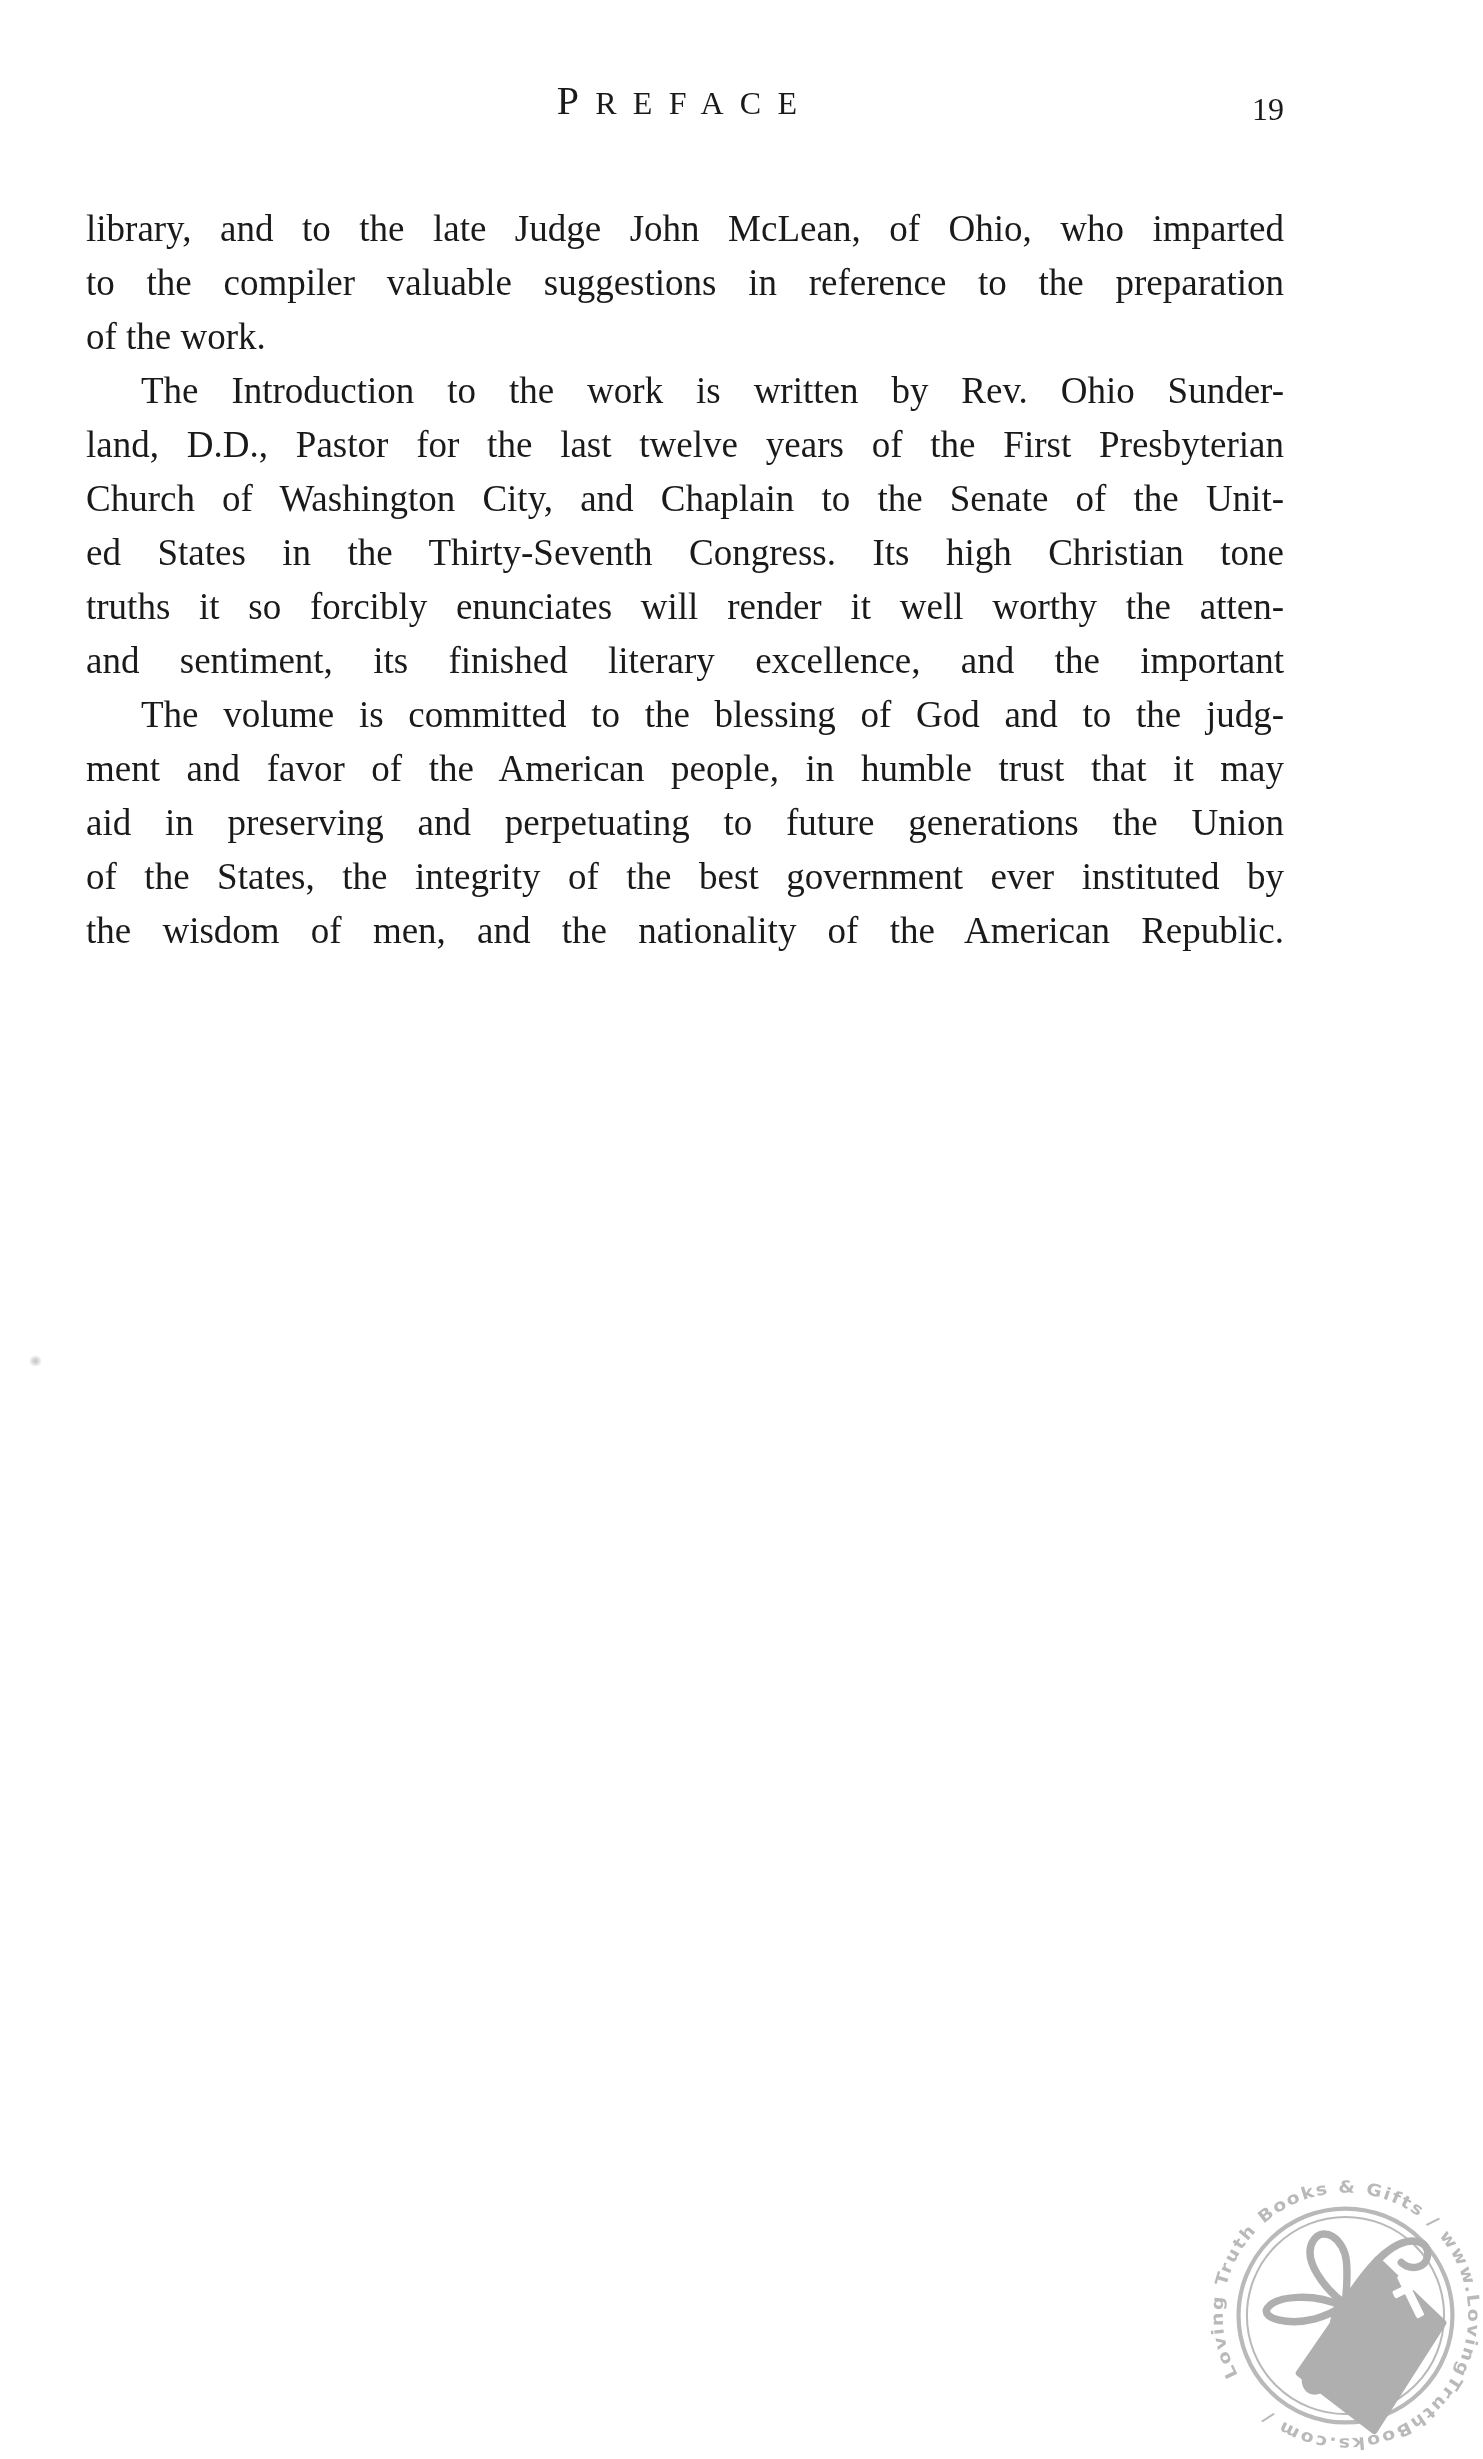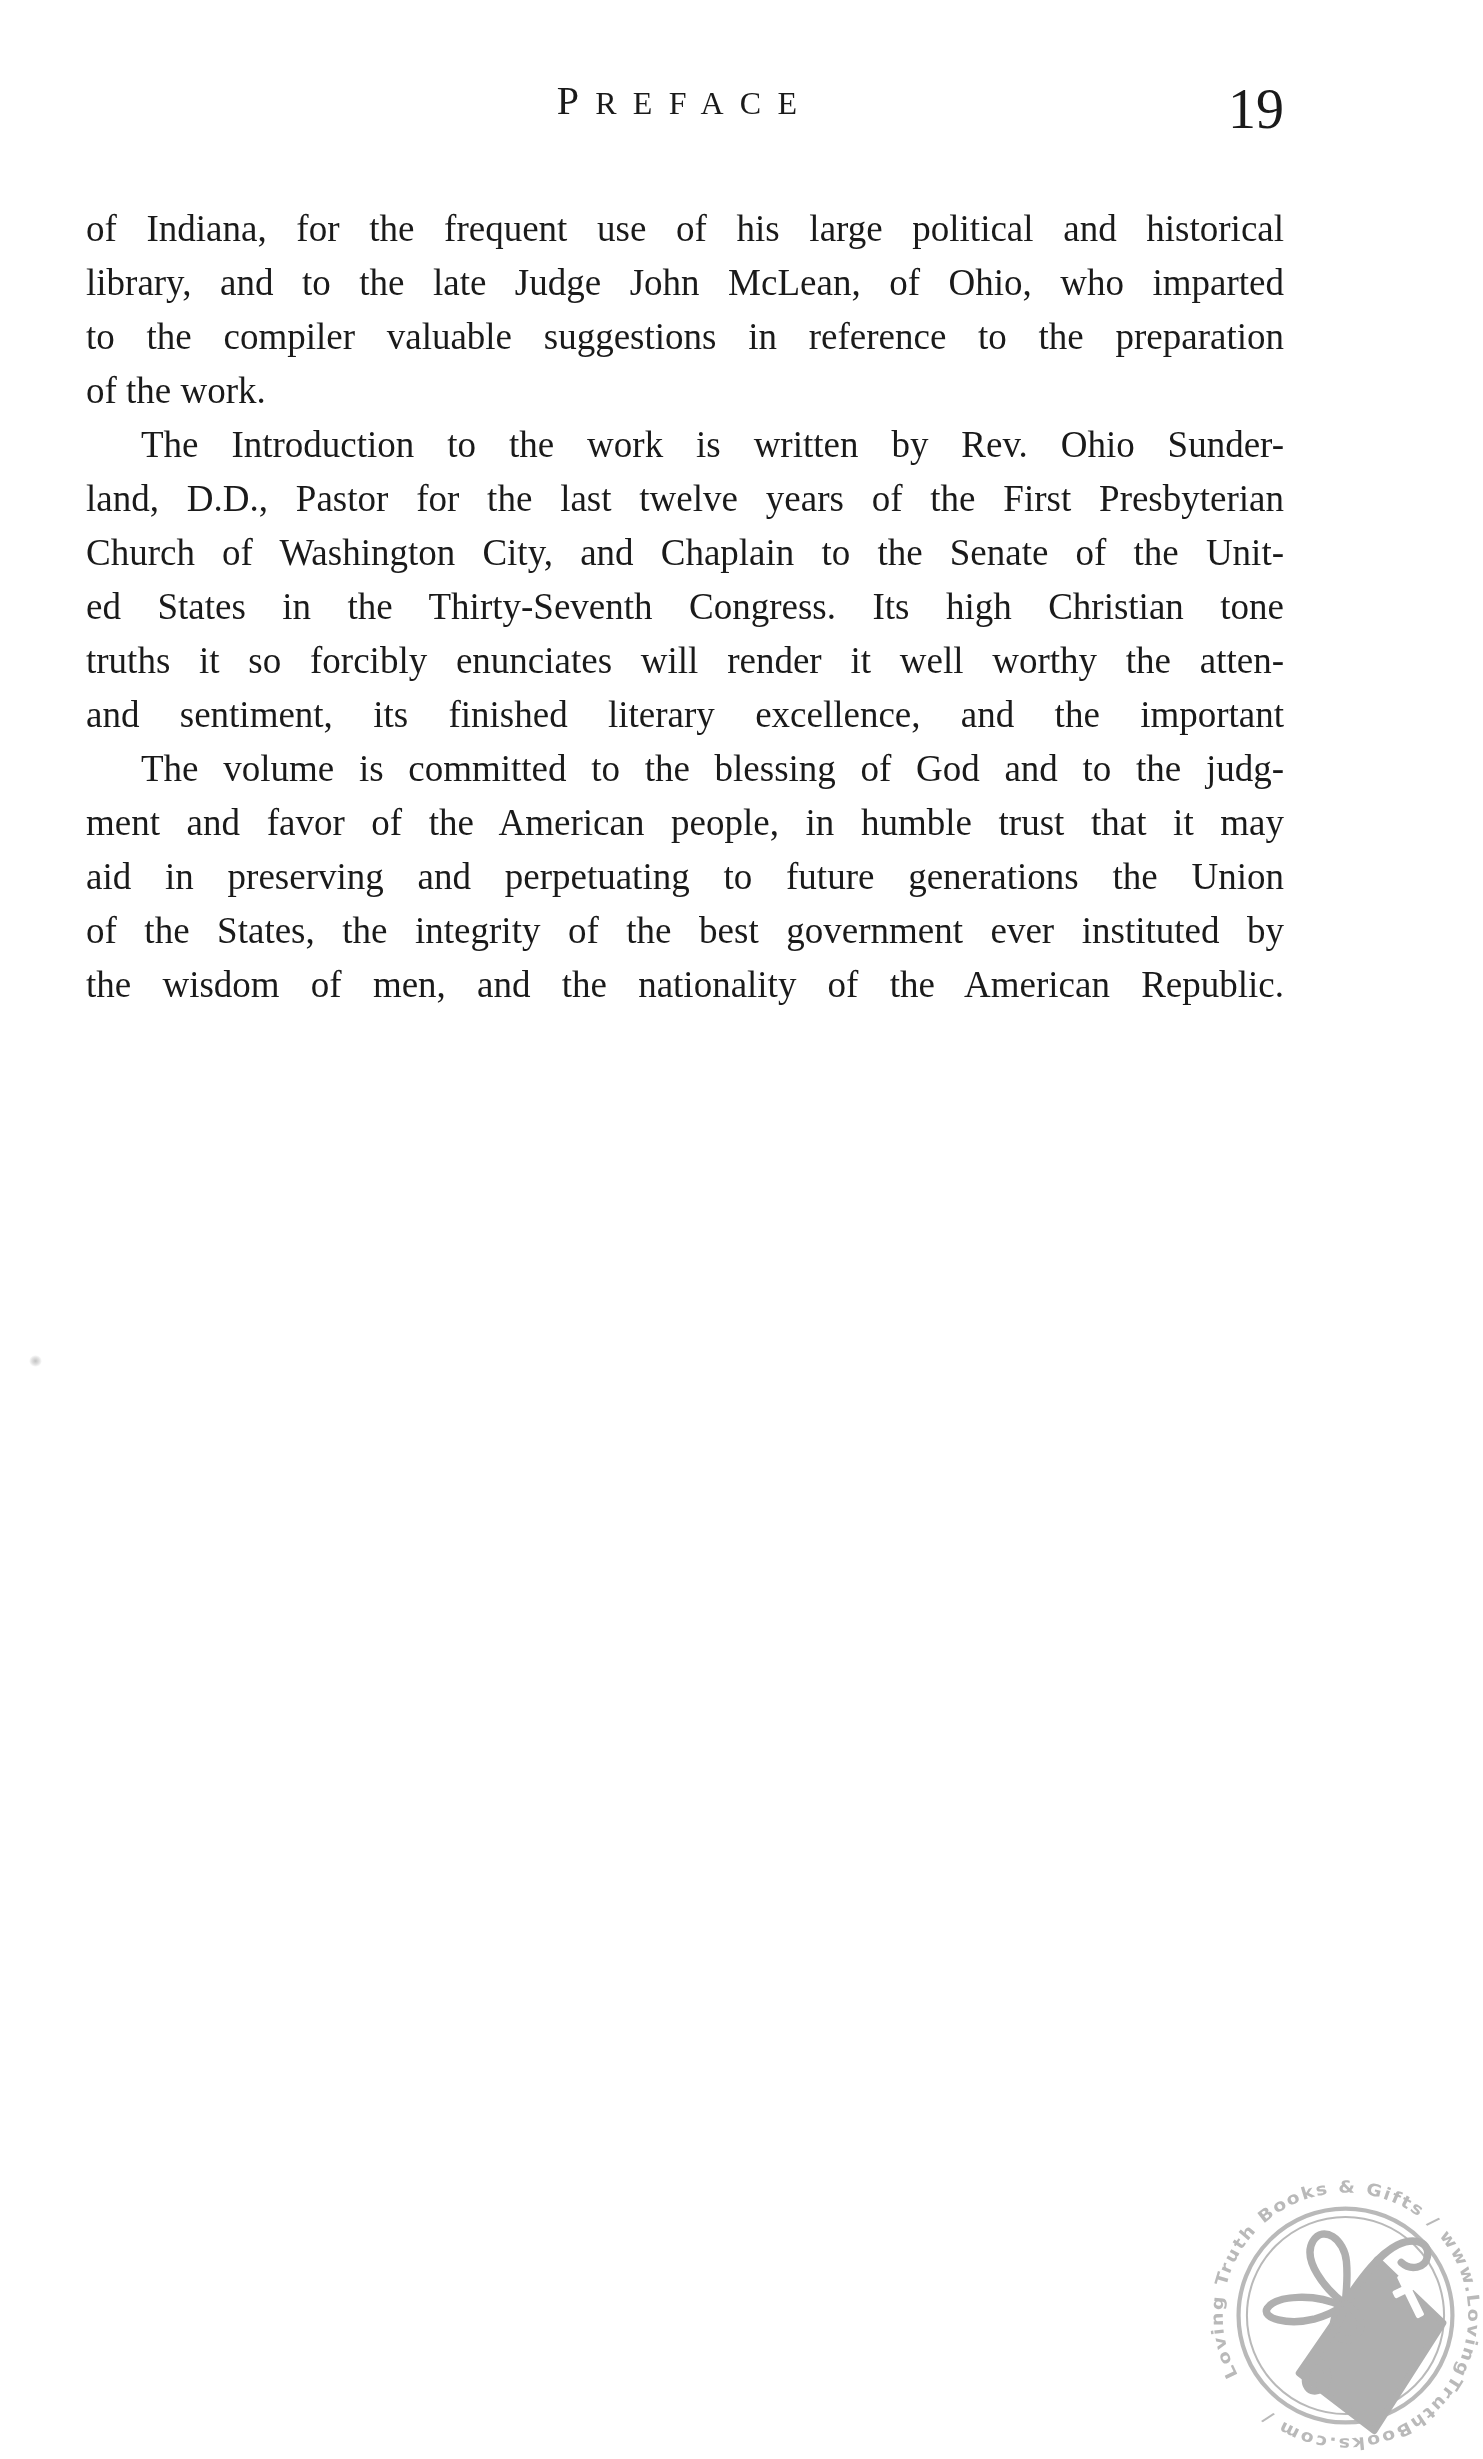--- a/index.html
+++ b/index.html
@@ -15,21 +15,21 @@
   .running-head{
     position:absolute;left:86px;top:85px;width:1198px;height:48px;
   }
   .head-title{
     position:absolute;left:50%;bottom:0;transform:translateX(-50%);
     white-space:nowrap;line-height:48px;
   }
   .title-initial{font-size:40px;letter-spacing:16.3px;}
   .title-rest{font-size:32px;letter-spacing:16.3px;text-align:right;}
   .page-number{
-    position:absolute;right:0;bottom:0;font-size:56px;line-height:48px;
+    position:absolute;right:0;bottom:0;font-size:32px;line-height:48px;
   }
   
   .body-text{
     position:absolute;left:86px;top:202px;width:1198px;
     font-size:37px;line-height:54px;
   }
   .line{text-align:justify;text-align-last:left;white-space:normal;}
   .line.j{text-align-last:justify;}
   .line.indent{text-indent:55px;}
   
@@ -55,21 +55,20 @@
 <body>
 
 <div class="page">
 
   <div class="running-head">
     <div class="head-title"><span class="title-initial">P</span><span class="title-rest">REFACE</span></div>
     <div class="page-number">19</div>
   </div>
 
   <div class="body-text">
-      <div class="line j">of Indiana, for the frequent use of his large political and historical</div>
       <div class="line j">library, and to the late Judge John McLean, of Ohio, who imparted</div>
       <div class="line j">to the compiler valuable suggestions in reference to the preparation</div>
       <div class="line">of the work.</div>
       <div class="line j indent">The Introduction to the work is written by Rev. Ohio Sunder-</div>
       <div class="line j">land, D.D., Pastor for the last twelve years of the First Presbyterian</div>
       <div class="line j">Church of Washington City, and Chaplain to the Senate of the Unit-</div>
       <div class="line j">ed States in the Thirty-Seventh Congress. Its high Christian tone</div>
       <div class="line j">truths it so forcibly enunciates will render it well worthy the atten-</div>
       <div class="line j">and sentiment, its finished literary excellence, and the important</div>
       <div class="line j indent">The volume is committed to the blessing of God and to the judg-</div>

